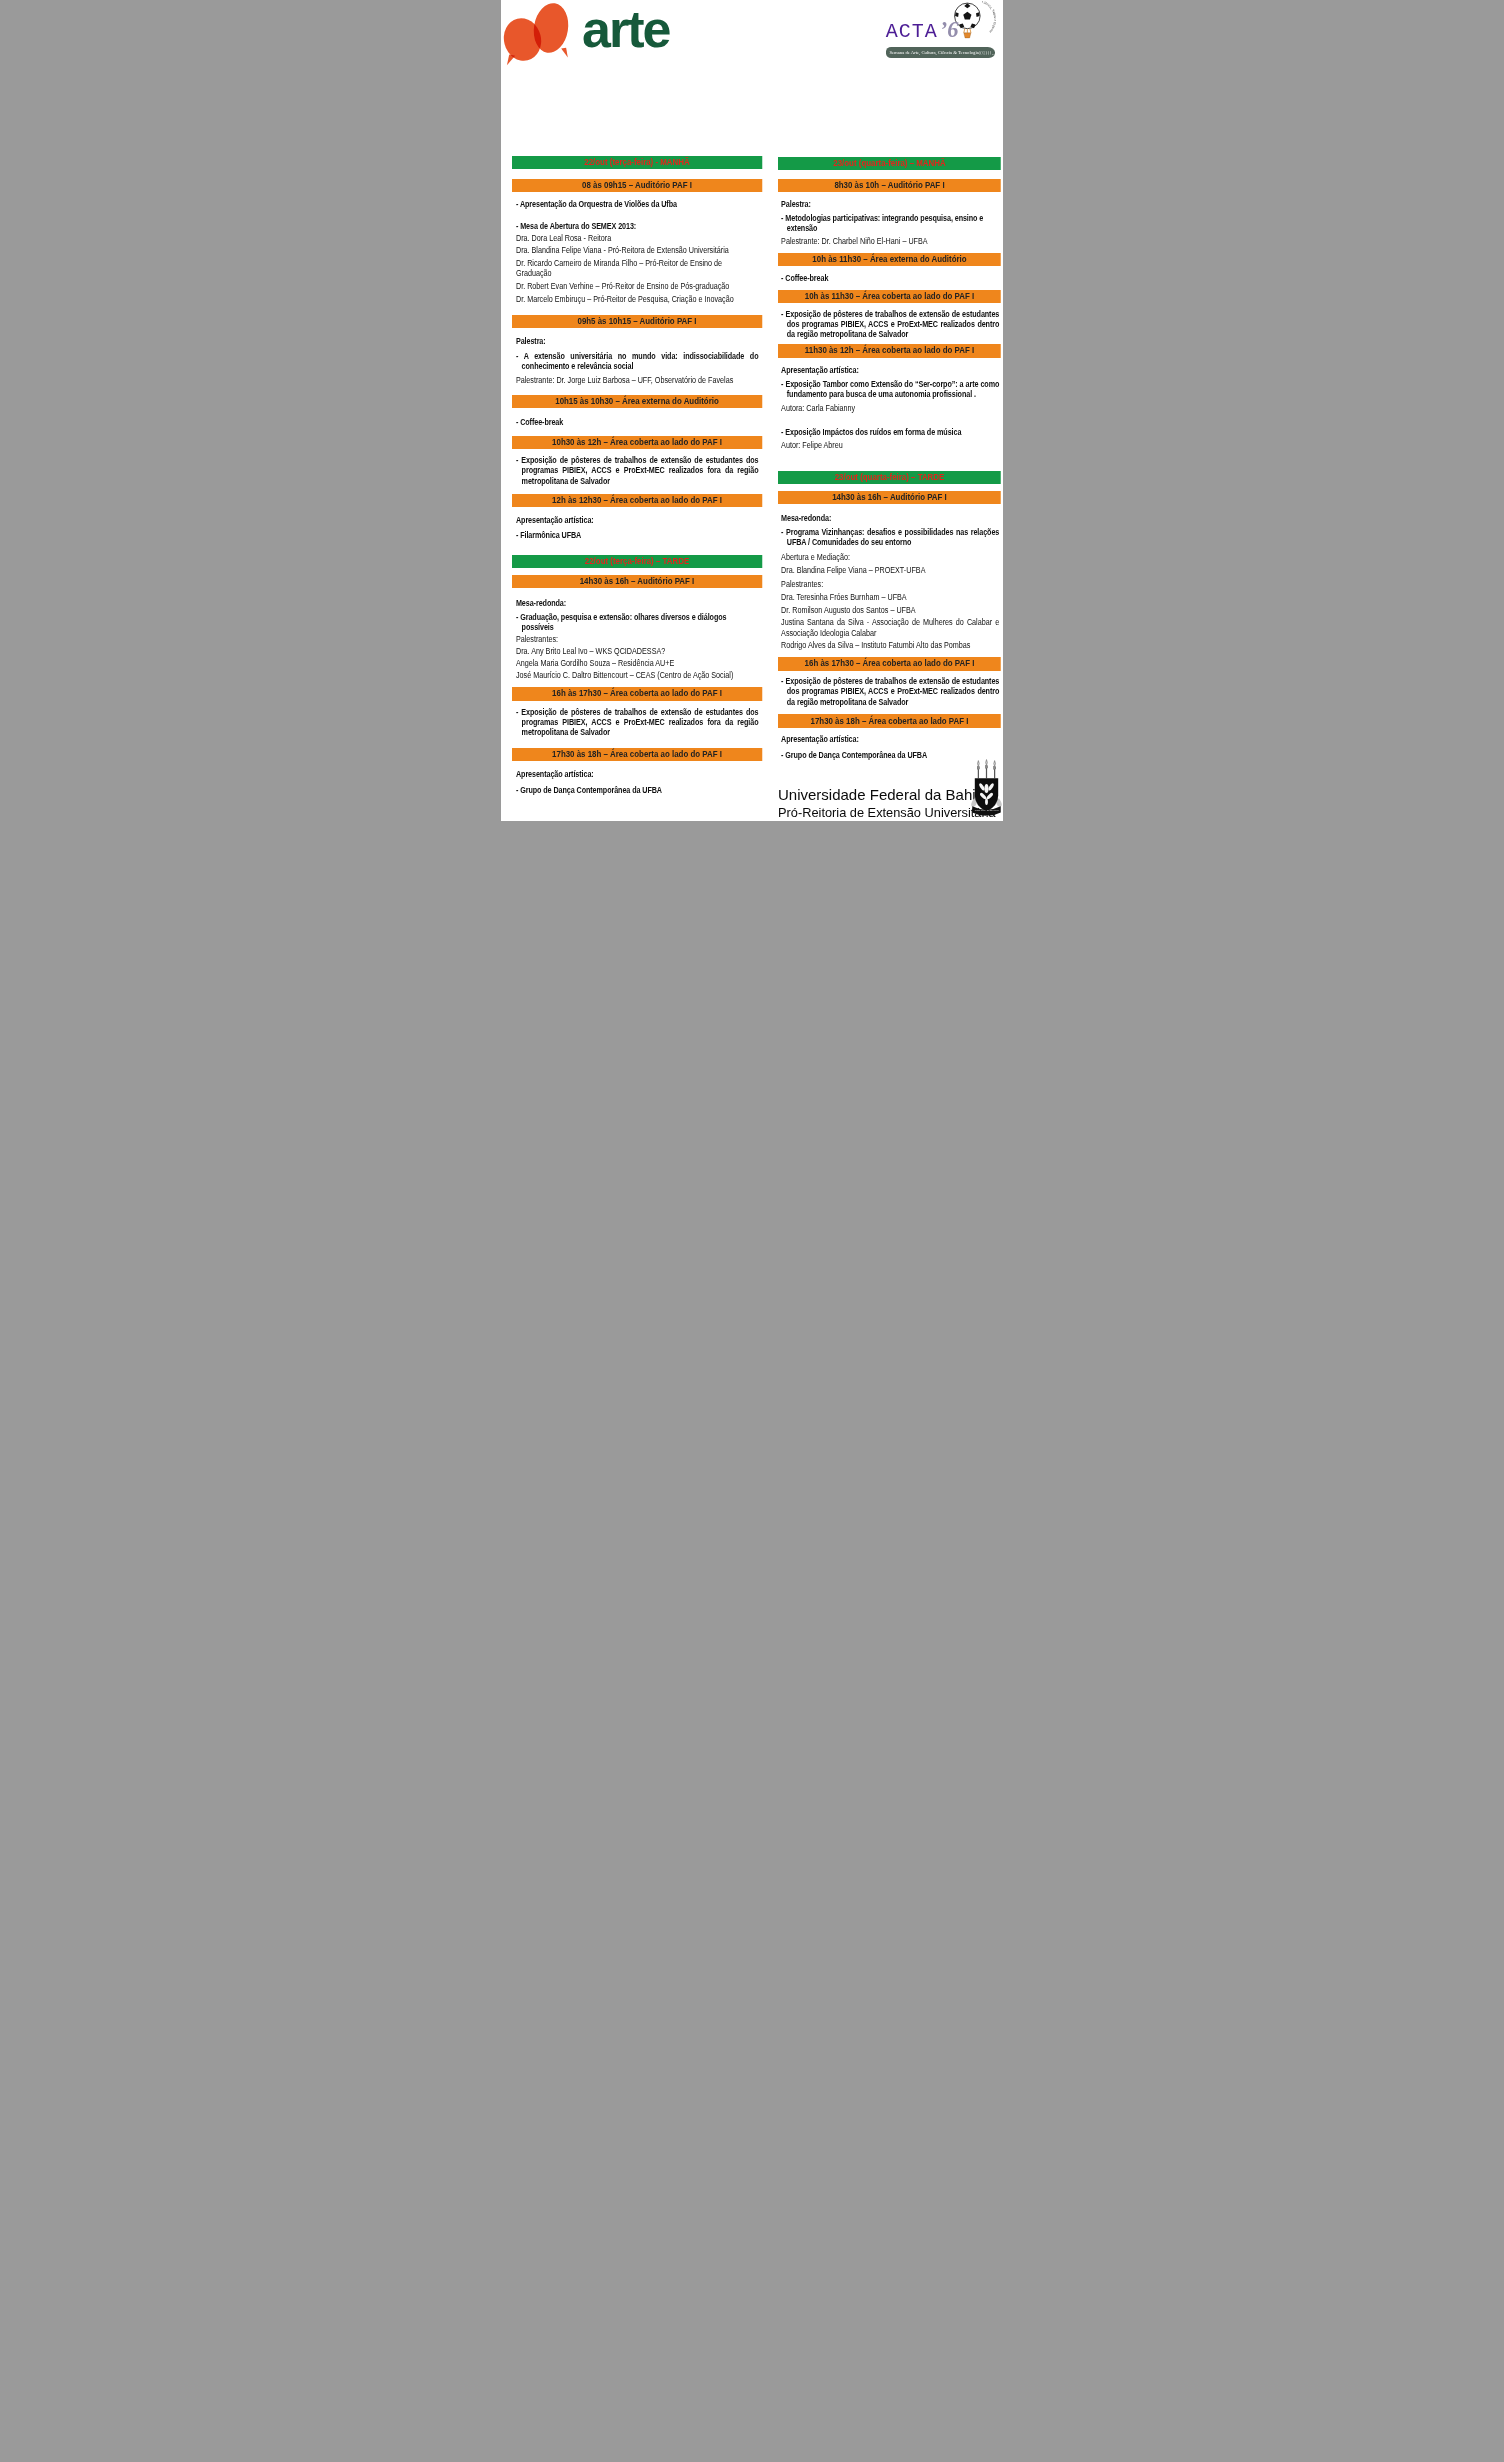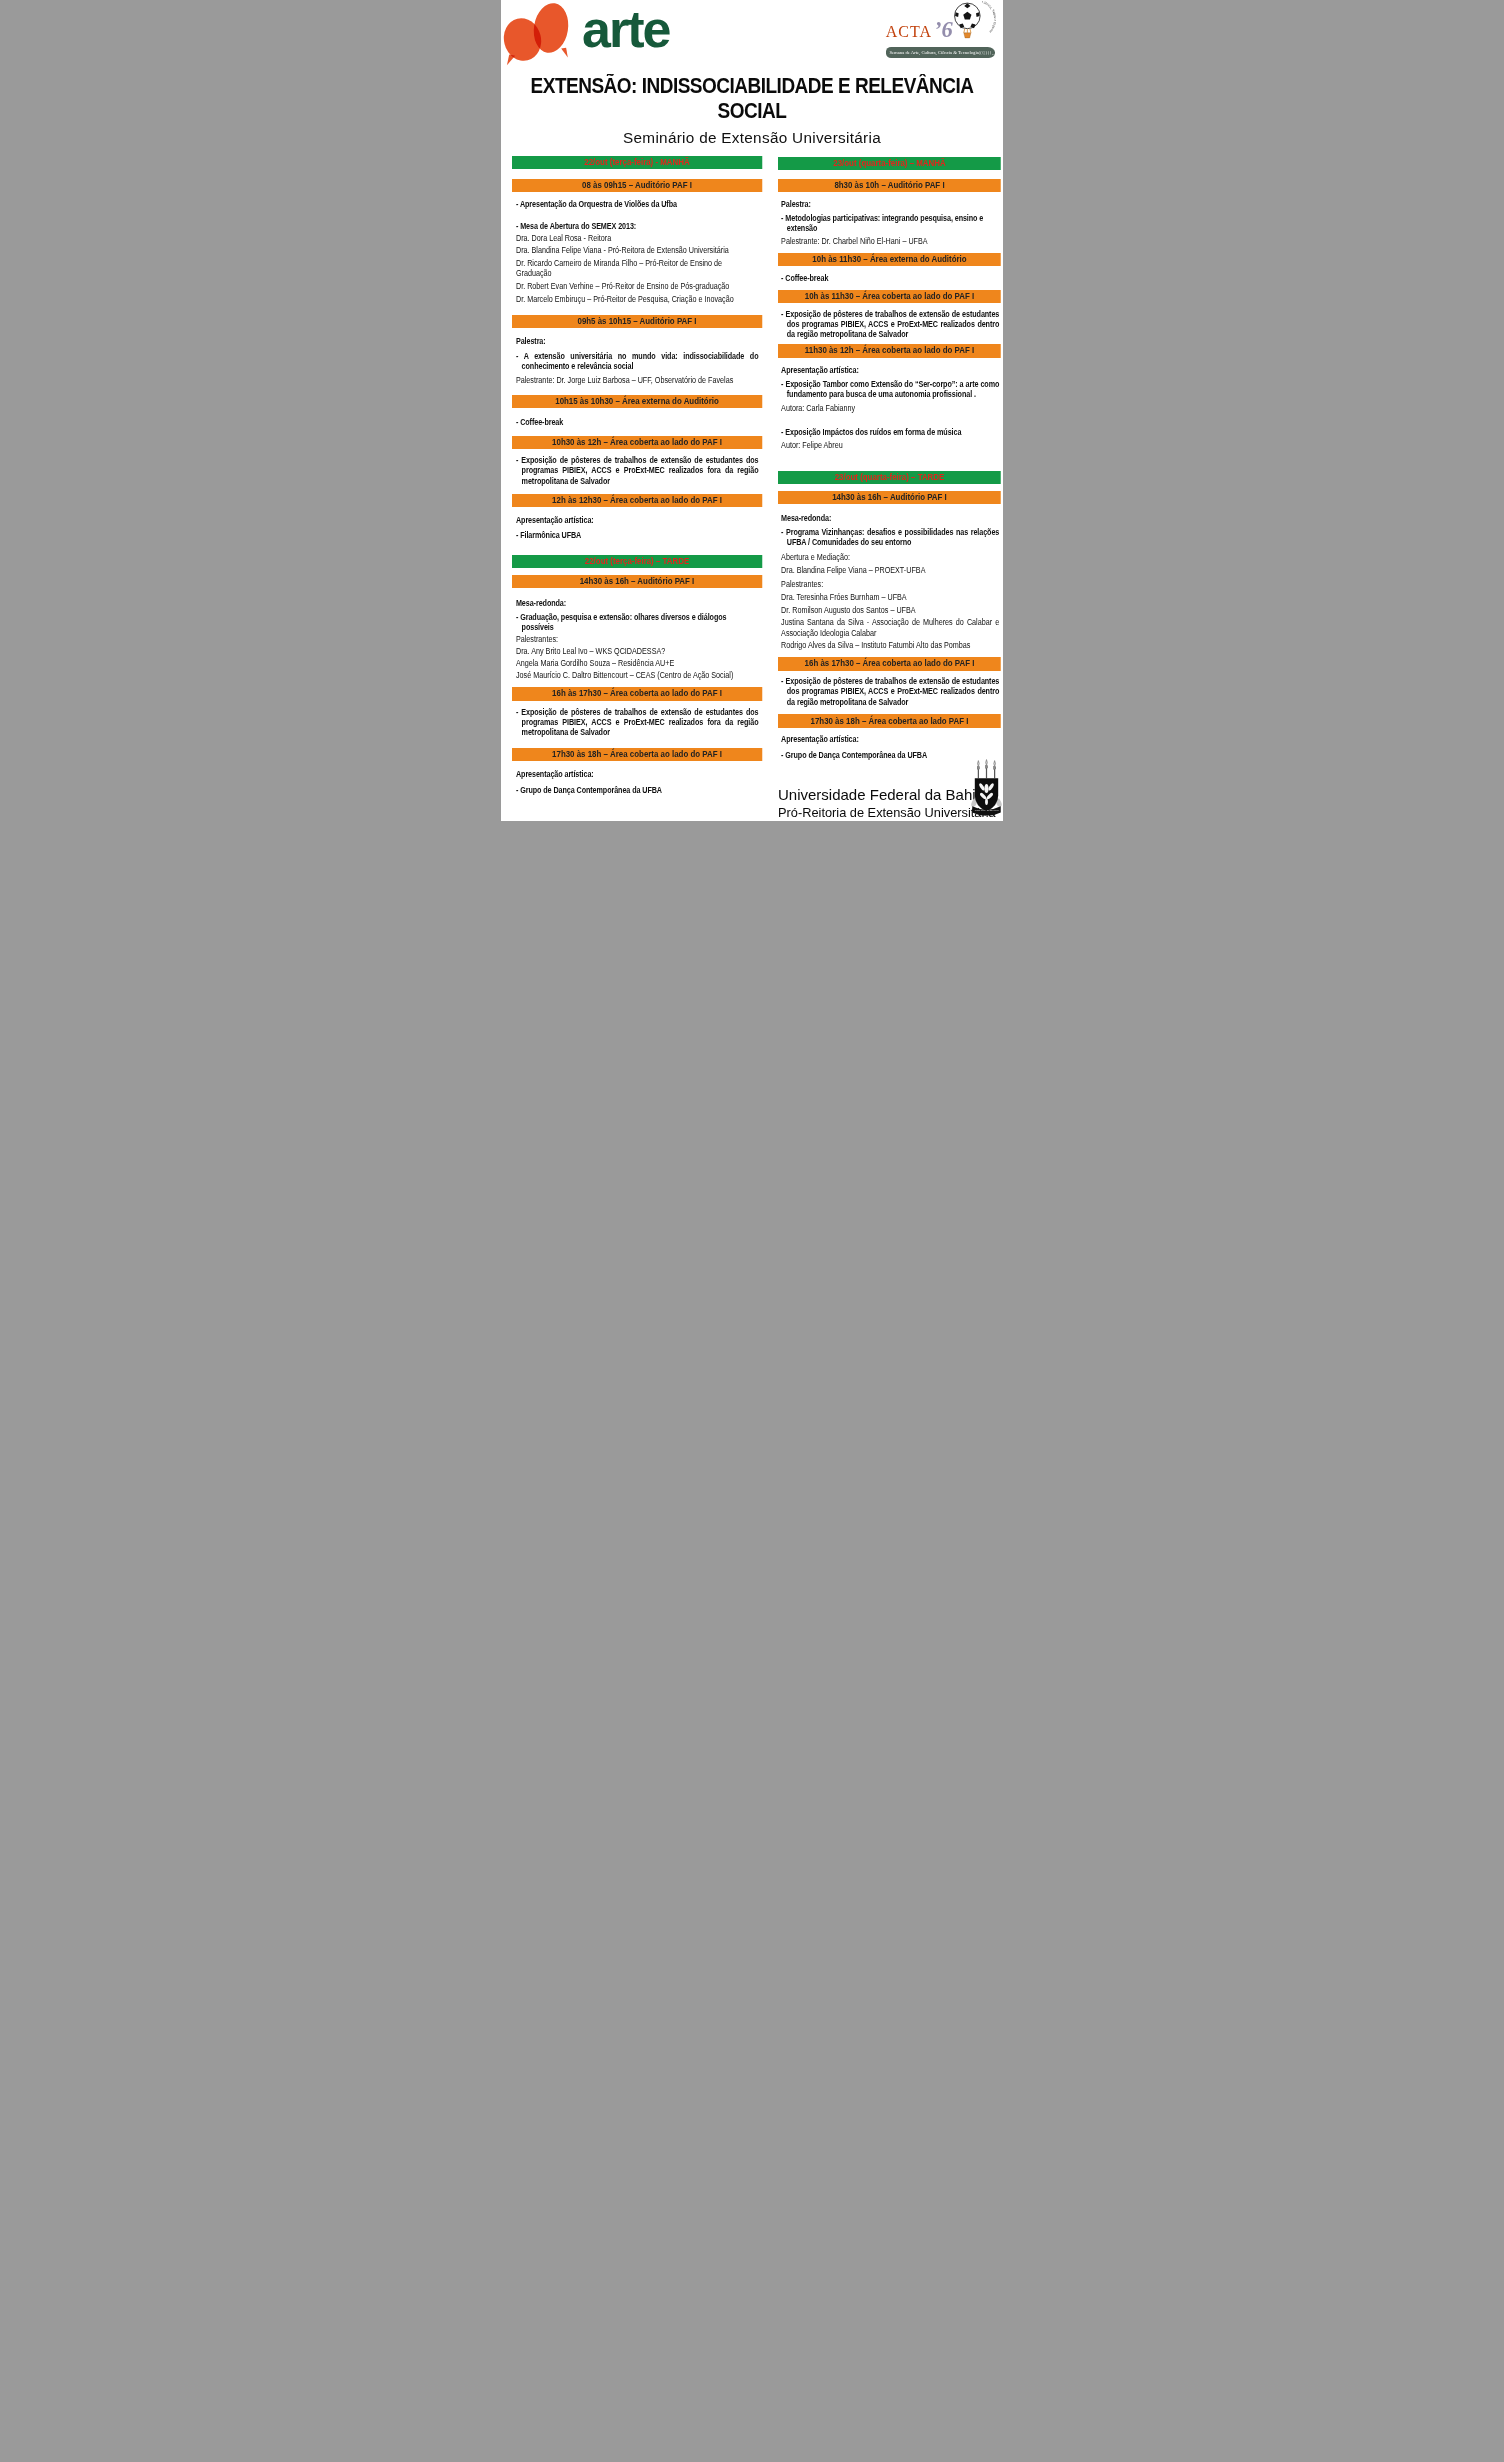--- a/index.html
+++ b/index.html
@@ -20,21 +20,21 @@
   .bub{position:absolute;background:var(--bubble);border-radius:50%;mix-blend-mode:multiply;}
   .b1{left:1px;top:17.3px;width:37px;height:43px;transform:rotate(-14deg);}
   .b2{left:31px;top:2px;width:34px;height:50px;transform:rotate(9deg);}
   .tail{position:absolute;width:0;height:0;mix-blend-mode:multiply;}
   .t1{left:5.1px;top:54px;border-right:6.1px solid transparent;border-top:11.2px solid var(--bubble);transform:rotate(12deg);}
   .t2{left:59px;top:47px;border-left:5.6px solid transparent;border-top:10.2px solid var(--bubble);transform:rotate(-10deg);}
   .semex-word{font-size:52px;font-weight:700;letter-spacing:-2px;color:var(--semex-green);line-height:1;margin-left:2px;transform:translateY(-3.1px);}
 
   .acta{position:absolute;top:3.1px;right:8.2px;width:109px;height:57px;}
   .acta-line{position:absolute;left:0;top:14.3px;white-space:nowrap;}
-  .acta-word{font-family:Liberation Serif, serif;font-size:16px;color:#c2410c;letter-spacing:1px;}
+  .acta-word{font-family:Liberation Mono, monospace;font-size:20px;color:#4c1d95;letter-spacing:1px;}
   .acta-year{font-family:"Liberation Serif",serif;font-style:italic;font-size:22.5px;color:#938DAC;margin-left:2px;font-weight:700;}
   .acta-ball{position:absolute;right:-1px;top:-2px;}
   .acta-banner{position:absolute;left:0;top:44px;width:100%;height:11.2px;background:#51645A;color:#fff;
     display:flex;align-items:center;justify-content:space-between;padding:0 3.6px;
     border-radius:5.1px 7.1px 6.1px 5.1px / 4.6px 5.6px 5.1px 4.6px;}
   .acta-banner .txt{font-family:"Liberation Serif",serif;font-size:4.7px;letter-spacing:0;white-space:nowrap;}
   .acta-banner .marks{font-family:"Liberation Serif",serif;font-size:4.1px;letter-spacing:0.5px;opacity:.9;white-space:nowrap;}
 
   
   .title-wrap{position:absolute;left:0;right:0;top:77px;text-align:center;}
@@ -102,24 +102,20 @@
     </svg>
     <div class="acta-line">
       <span class="acta-word">ACTA</span><span class="acta-year">’6</span>
     </div>
     <div class="acta-banner">
       <span class="txt">Semana de Arte, Cultura, Ciência &amp; Tecnologia</span>
       <span class="marks">|({|)({,,.({||</span>
     </div>
   </div>
 
-  <div class="title-wrap">
-    <h1 class="main-title">EXTENSÃO: INDISSOCIABILIDADE E RELEVÂNCIA SOCIAL</h1>
-    <div class="subtitle">Seminário de Extensão Universitária</div>
-  </div>
 
   <div class="col col-left">
     <div class="squeeze" id="col-left-inner">
         <div class="banner day" style="margin-top: 3.1px;">22/out (terça-feira) - MANHÃ</div>
         <div class="banner time" style="margin-top: 9.7px;">08 às 09h15 – Auditório PAF I</div>
         <div class="para bold hang" style="margin-top: 7.1px;">- Apresentação da Orquestra de Violões da Ufba</div>
         <div class="para bold hang" style="margin-top: 11.2px;">- Mesa de Abertura do SEMEX 2013:</div>
         <div class="para" style="margin-top: 1.5px;">Dra. Dora Leal Rosa - Reitora</div>
         <div class="para" style="margin-top: 2.6px;">Dra. Blandina Felipe Viana - Pró-Reitora de Extensão Universitária</div>
         <div class="para" style="margin-top: 2.6px;">Dr. Ricardo Carneiro de Miranda Filho – Pró-Reitor de Ensino de Graduação</div>

